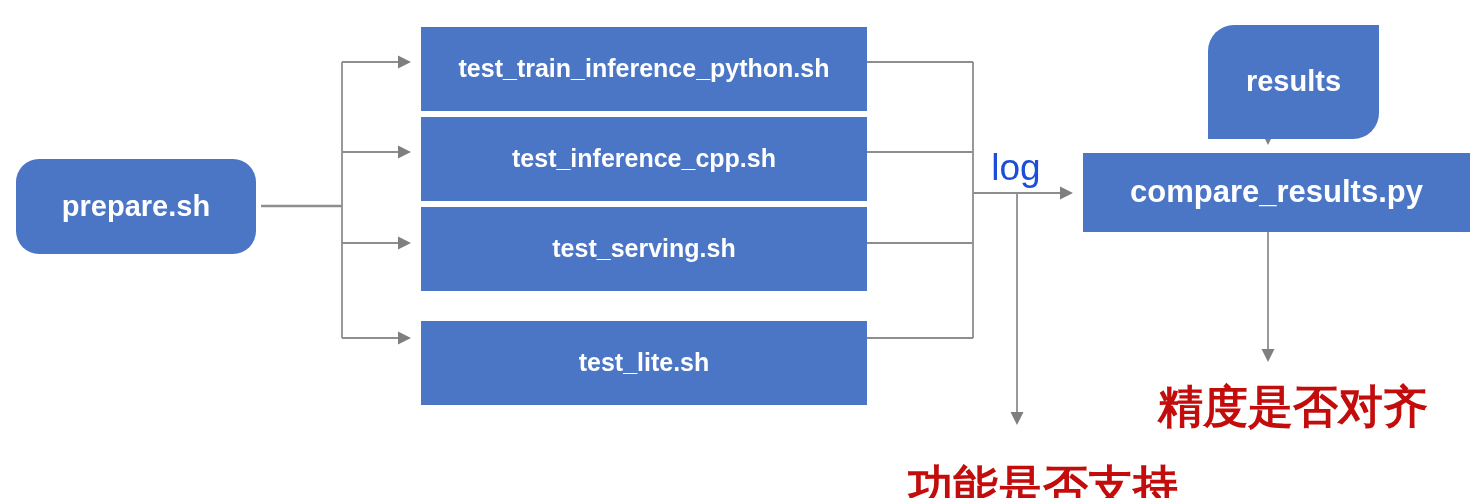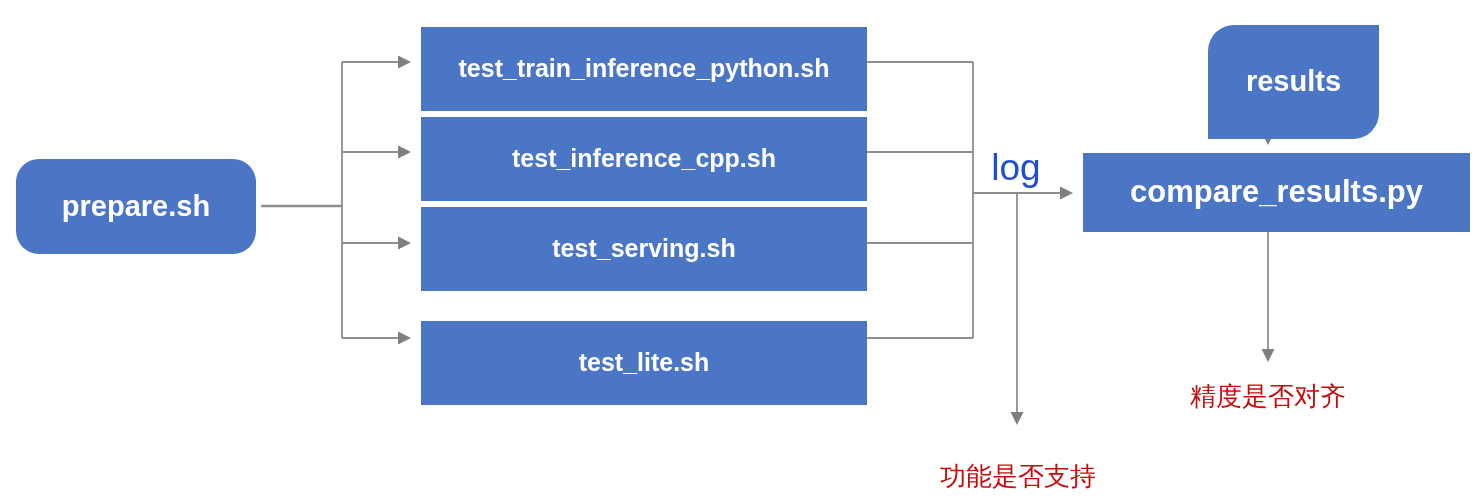--- a/index.html
+++ b/index.html
@@ -48,22 +48,22 @@
     top: 149px;
     width: 60px;
     font-size: 37px;
     color: #1d4ed8;
     text-align: center;
     line-height: 1;
   }
   .annotation {
     position: absolute;
     width: 220px;
-    font-size: 26px;
-    font-weight: normal;
+    font-size: 45px;
+    font-weight: bold;
     color: #C30D0D;
     text-align: center;
     line-height: 1.1;
     white-space: nowrap;
   }
   .annotation-function  { left: 908px;  top: 442px; margin-top: 20px; }
   .annotation-precision { left: 1158px; top: 382px; }
 </style>
 </head>
 <body>

